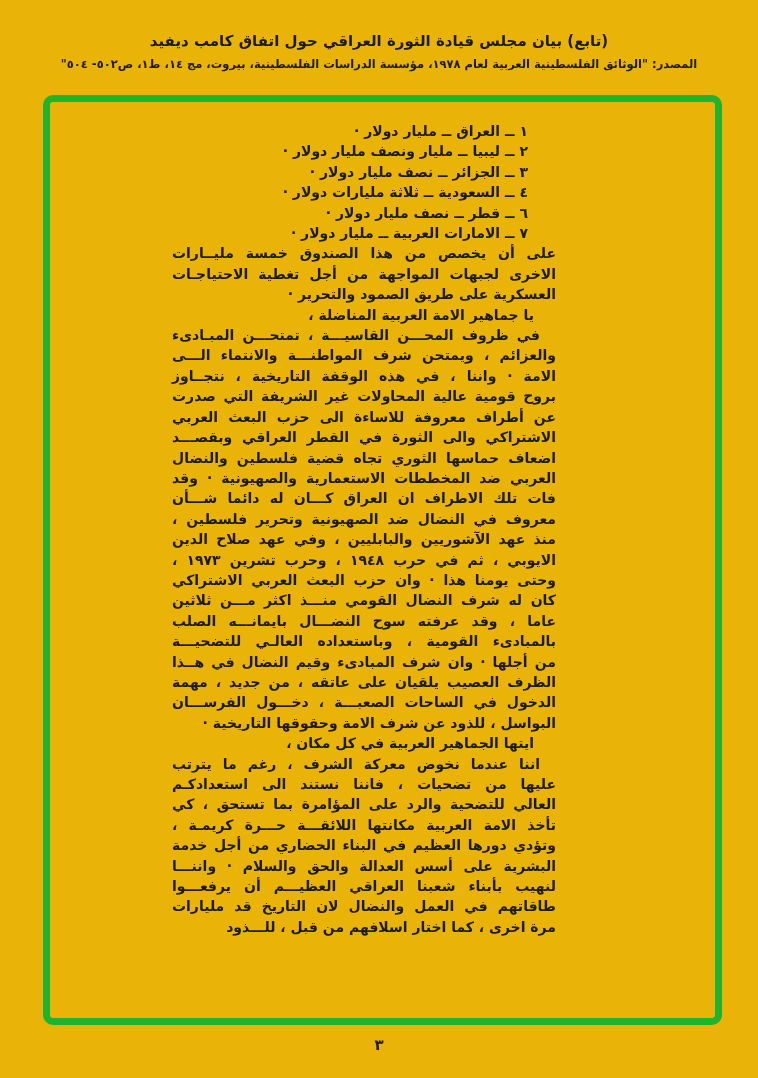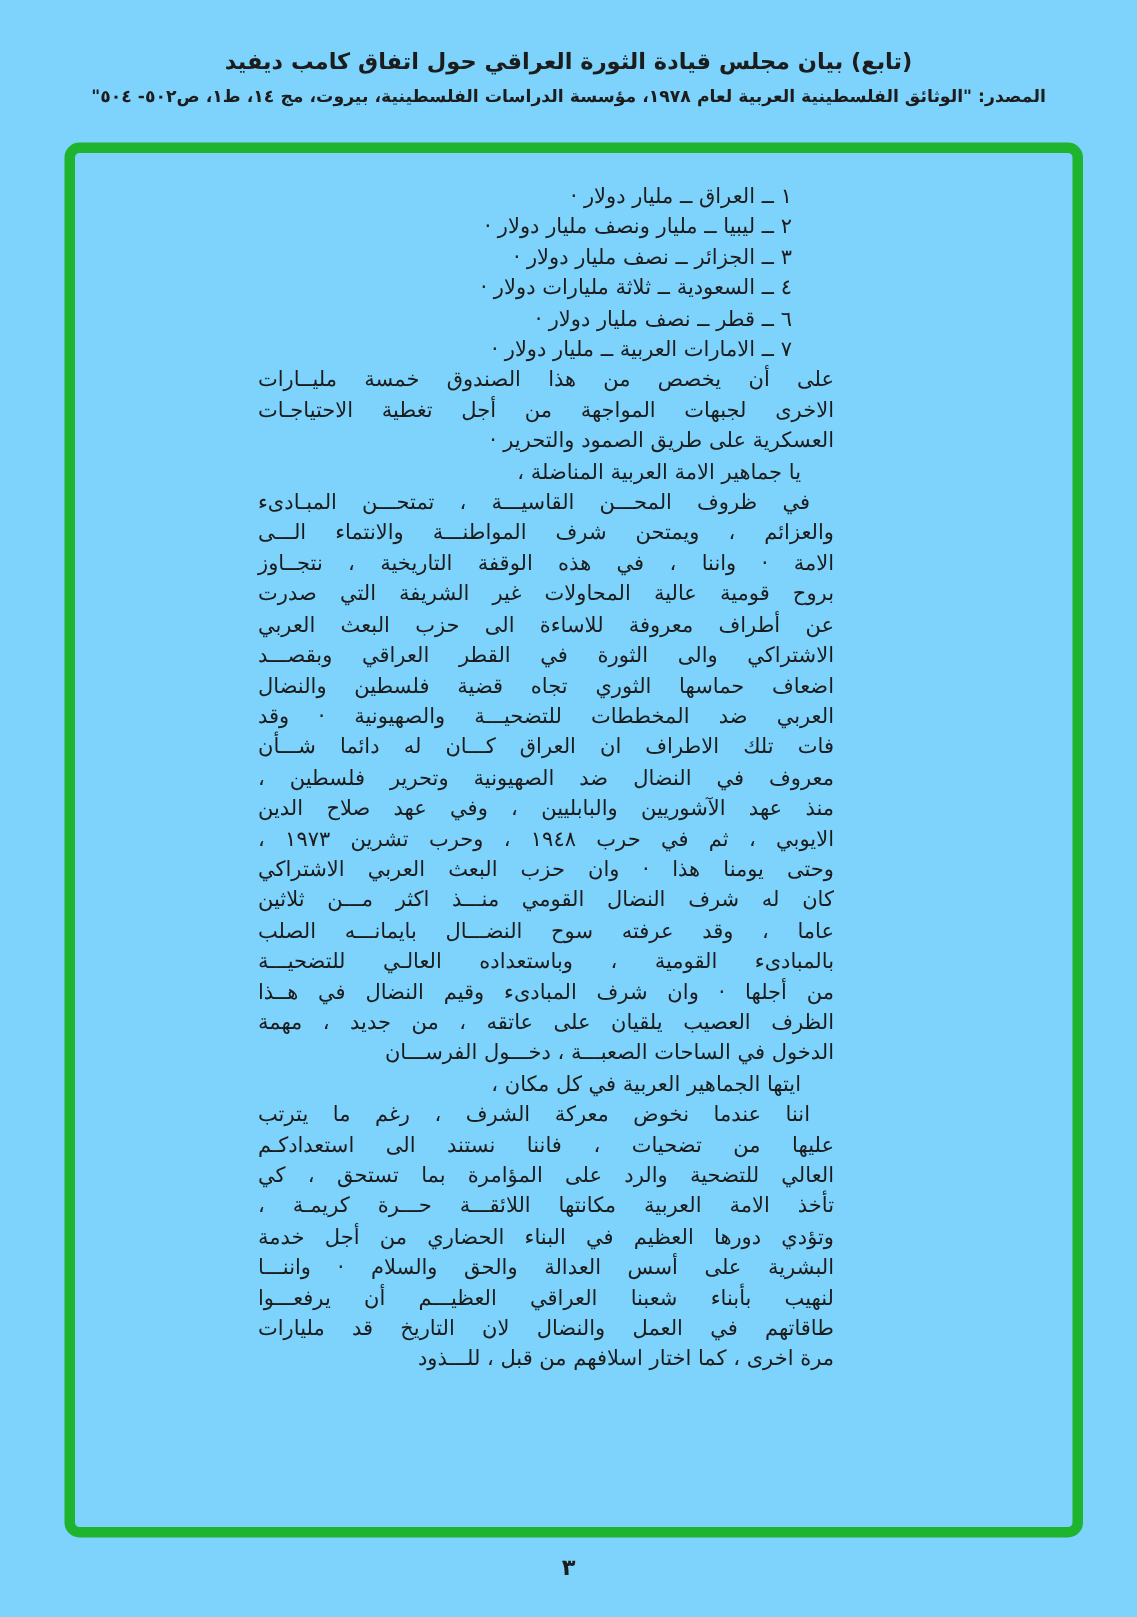--- a/index.html
+++ b/index.html
@@ -4,21 +4,21 @@
 <style>
   * { margin: 0; padding: 0; box-sizing: border-box; }
   html, body { background: #ffffff; }
   body {
     width: 758px; height: 1078px;
     position: relative;
     font-family: "DejaVu Sans", sans-serif;
     color: #1c1c1c;
     overflow: hidden;
   }
-  .page { position: absolute; inset: 0; background: #7dd3fc; }
+  .page { position: absolute; inset: 0; background: #eab308; }
 
   
   .header {
     position: absolute; top: 32px; left: 0; right: 0;
     text-align: center; direction: rtl;
   }
   .header .title {
     font-size: 15px; font-weight: 700; letter-spacing: 0;
   }
   .header .source {
@@ -31,21 +31,21 @@
     width: 679px; height: 930px;
     border: 7px solid #1eb42d;
     border-radius: 10px;
     background: transparent;
   }
 
   
   .content {
     position: absolute; left: 172px; top: 121px; width: 384px;
     direction: rtl;
-    font-size: 14px; font-weight: 400; line-height: 20.4px;
+    font-size: 14px; font-weight: 700; line-height: 20.4px;
   }
   .line { text-align: justify; text-align-last: justify; white-space: normal; }
 
   .list .line {
     text-align: right; text-align-last: right;
     padding-right: 28px;
   }
   .para .line:last-child { text-align: left; text-align-last: right; }
   .indent-first .line:first-child { padding-right: 16px; }
   .salut {
@@ -90,32 +90,33 @@
     <div class="salut">يا جماهير الامة العربية المناضلة ،</div>
 
     <div class="para indent-first">
         <div class="line">في ظروف المحـــن القاسيـــة ، تمتحـــن المبـادىء</div>
         <div class="line">والعزائم ، ويمتحن شرف المواطنـــة والانتماء الـــى</div>
         <div class="line">الامة · واننا ، في هذه الوقفة التاريخية ، نتجــاوز</div>
         <div class="line">بروح قومية عالية المحاولات غير الشريفة التي صدرت</div>
         <div class="line">عن أطراف معروفة للاساءة الى حزب البعث العربي</div>
         <div class="line">الاشتراكي والى الثورة في القطر العراقي وبقصـــد</div>
         <div class="line">اضعاف حماسها الثوري تجاه قضية فلسطين والنضال</div>
-        <div class="line">العربي ضد المخططات للتضحيـــة والصهيونية · وقد</div>
+        <div class="line">العربي ضد المخططات الاستعمارية والصهيونية · وقد</div>
         <div class="line">فات تلك الاطراف ان العراق كـــان له دائما شـــأن</div>
         <div class="line">معروف في النضال ضد الصهيونية وتحرير فلسطين ،</div>
         <div class="line">منذ عهد الآشوريين والبابليين ، وفي عهد صلاح الدين</div>
         <div class="line">الايوبي ، ثم في حرب ١٩٤٨ ، وحرب تشرين ١٩٧٣ ،</div>
         <div class="line">وحتى يومنا هذا · وان حزب البعث العربي الاشتراكي</div>
         <div class="line">كان له شرف النضال القومي منـــذ اكثر مـــن ثلاثين</div>
         <div class="line">عاما ، وقد عرفته سوح النضـــال بايمانـــه الصلب</div>
         <div class="line">بالمبادىء القومية ، وباستعداده العالـي للتضحيـــة</div>
         <div class="line">من أجلها · وان شرف المبادىء وقيم النضال في هــذا</div>
         <div class="line">الظرف العصيب يلقيان على عاتقه ، من جديد ، مهمة</div>
         <div class="line">الدخول في الساحات الصعبـــة ، دخـــول الفرســـان</div>
+        <div class="line">البواسل ، للذود عن شرف الامة وحقوقها التاريخية ·</div>
       </div>
 
     <div class="salut">ايتها الجماهير العربية في كل مكان ،</div>
 
     <div class="para indent-first">
         <div class="line">اننا عندما نخوض معركة الشرف ، رغم ما يترتب</div>
         <div class="line">عليها من تضحيات ، فاننا نستند الى استعدادكـم</div>
         <div class="line">العالي للتضحية والرد على المؤامرة بما تستحق ، كي</div>
         <div class="line">تأخذ الامة العربية مكانتها اللائقـــة حـــرة كريمـة ،</div>
         <div class="line">وتؤدي دورها العظيم في البناء الحضاري من أجل خدمة</div>

